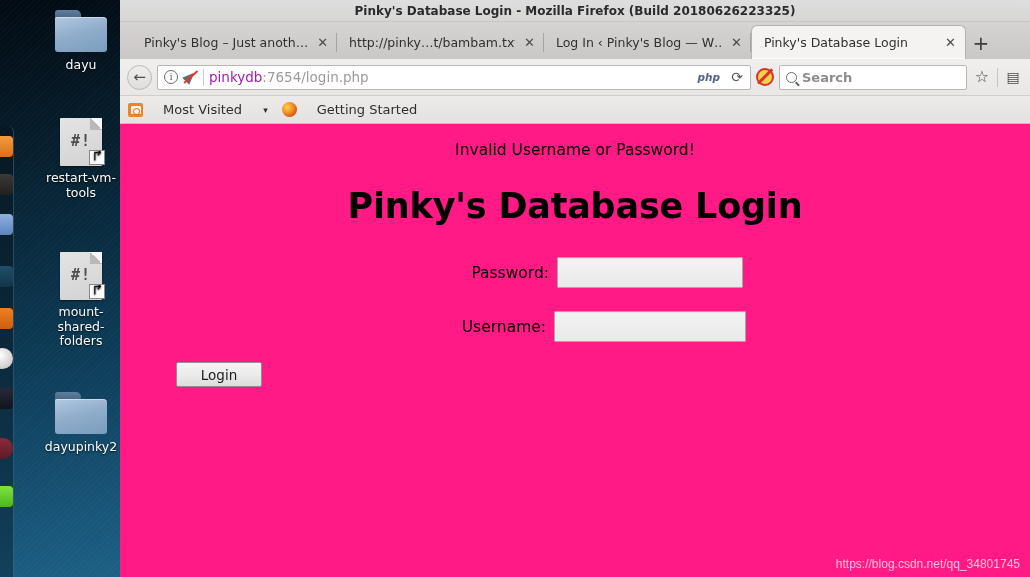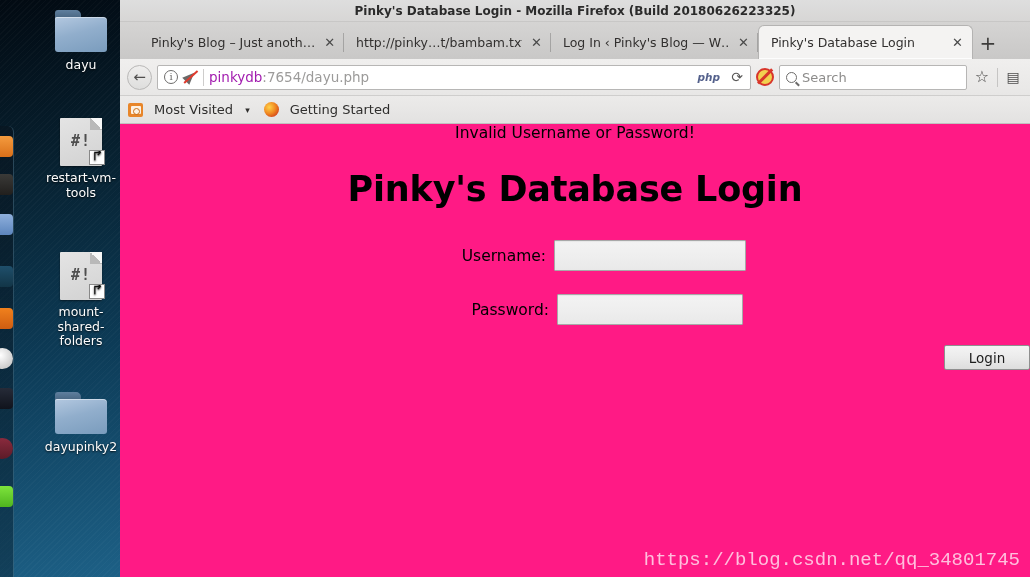--- a/index.html
+++ b/index.html
@@ -115,21 +115,21 @@
   #titlebar .ttl {
     font-size: 12px; color: #2b2b2b; font-weight: bold;
     white-space: nowrap;
   }
 
   
   #tabstrip {
     height: 37px;
     background: linear-gradient(180deg, #d5d4d3, #c9c8c7);
     display: flex; align-items: flex-end;
-    padding-left: 19px;
+    padding-left: 12px;
     position: relative;
   }
   .tab {
     height: 33px;
     display: flex; align-items: center;
     padding: 0 9px 0 12px;
     max-width: 216px;
     position: relative;
     color: #32302f;
     font-size: 12.5px;
@@ -257,37 +257,37 @@
   }
   #searchbox .mag {
     width: 11px; height: 11px; border: 1.6px solid #6d6c6b;
     border-radius: 50%; position: relative; flex: none;
   }
   #searchbox .mag::after {
     content: ""; position: absolute; right: -4px; bottom: -3px;
     width: 5px; height: 1.7px; background: #6d6c6b;
     transform: rotate(45deg);
   }
-  #searchbox .ph { font-size: 13px; color: #8d8c8b; }
+  #searchbox .ph { font-size: 13px; color: #8d8c8b; font-weight: bold; }
   .toolico {
     flex: none; font-size: 16px; color: #4d4c4b; cursor: pointer;
     width: 20px; text-align: center; line-height: 1;
   }
   #navbar .vdiv { width: 1px; height: 19px; background: #c6c5c4; flex: none; }
 
   
   #bookmarks {
     height: 28px;
     background: linear-gradient(180deg, #ecebea, #e3e2e1);
     border-bottom: 1px solid #c2c1c0;
     display: flex; align-items: center;
     padding-left: 8px; gap: 14px;
   }
   .bm {
-    display: flex; align-items: center; gap: 11px;
+    display: flex; align-items: center; gap: 20px;
     font-size: 13px; color: #2f2e2d; cursor: pointer;
   }
   .bm .fldico {
     width: 15px; height: 14px; position: relative; flex: none;
     background: #e8862a;
     border-radius: 2px;
   }
   .bm .fldico::after {
     content: ""; position: absolute; left: 2.5px; top: 3px;
     width: 10px; height: 8px; background: #fdf1e2;
@@ -308,21 +308,21 @@
   #page {
     position: relative;
     height: calc(577px - 22px - 37px - 37px - 28px);
     background: #ff1a85;
     overflow: hidden;
   }
   #errmsg {
     text-align: center;
     color: #000;
     font-size: 15.5px;
-    padding-top: 0;
+    padding-top: 17px;
   }
   #h1 {
     text-align: center;
     color: #000;
     font-size: 35px;
     font-weight: bold;
     margin: 27px 0 0 0;
     letter-spacing: -.2px;
   }
   #form { margin-top: 31px; }
@@ -340,40 +340,40 @@
   .finput {
     height: 31px;
     background: linear-gradient(180deg, #f3f3f3 0%, #eeeeee 55%, #e9e9e9 100%);
     border: 1px solid #a8a8a8;
     border-radius: 1px;
     box-shadow: inset 0 1px 1px rgba(0,0,0,.05);
   }
   .finput.user { width: 192px; }
   .finput.pass { width: 186px; }
   #btnrow {
-    display: flex; justify-content: flex-end;
+    display: flex; justify-content: flex-start;
     margin-top: -3px;
-    padding-left: 9px;
+    padding-left: 16px;
   }
   #loginbtn {
     width: 86px; height: 25px;
     background: linear-gradient(180deg, #f4f4f4 0%, #ebebeb 50%, #dddddd 100%);
     border: 1px solid #8f8f8f;
     border-radius: 2px;
     font-size: 13.5px;
     color: #1c1c1c;
     font-family: "DejaVu Sans", "Liberation Sans", sans-serif;
     cursor: pointer;
     margin-left: 40px;
   }
   #watermark {
     position: absolute; right: 10px; bottom: 6px;
-    font-size: 19px;
+    font-size: 12px;
     color: rgba(255,255,255,.72);
-    font-family: Liberation Mono, monospace;
+    font-family: Liberation Sans, sans-serif;
   }
 </style>
 </head>
 <body>
 
 <div id="screen">
 
   <div id="desktop">
 
     <div id="launcher">
@@ -453,21 +453,21 @@
     <div id="navbar">
       <div id="backbtn">←</div>
 
       <div id="urlbar">
         <span class="infoico">i</span>
         <span class="permico">
           <span class="pen"></span>
             <span class="slash"></span>
         </span>
         <span class="divider"></span>
-        <span class="urltext"><b>pinkydb</b><span>:7654/dayu.php</span></span>
+        <span class="urltext"><b>pinkydb</b><span>:7654/login.php</span></span>
         <span class="phpbadge">php</span>
         <span class="reload">⟳</span>
       </div>
 
       <div id="noscript">
         <span class="ring"></span>
           <span class="bar"></span>
       </div>
 
       <div id="searchbox">
@@ -493,26 +493,26 @@
     </div>
 
     <div id="page">
 
       <div id="errmsg">Invalid Username or Password!</div>
 
       <h1 id="h1">Pinky's Database Login</h1>
 
       <div id="form">
         <div class="frow">
+          <span class="flabel">Password:</span>
+          <input class="finput pass" type="password" value="" style="">
+        </div>
+        <div class="frow">
           <span class="flabel">Username:</span>
           <input class="finput user" type="text" value="" style="">
-        </div>
-        <div class="frow">
-          <span class="flabel">Password:</span>
-          <input class="finput pass" type="password" value="" style="">
         </div>
         <div id="btnrow">
           <button id="loginbtn">Login</button>
         </div>
       </div>
 
       <div id="watermark">https://blog.csdn.net/qq_34801745</div>
     </div>
 
   </div>

